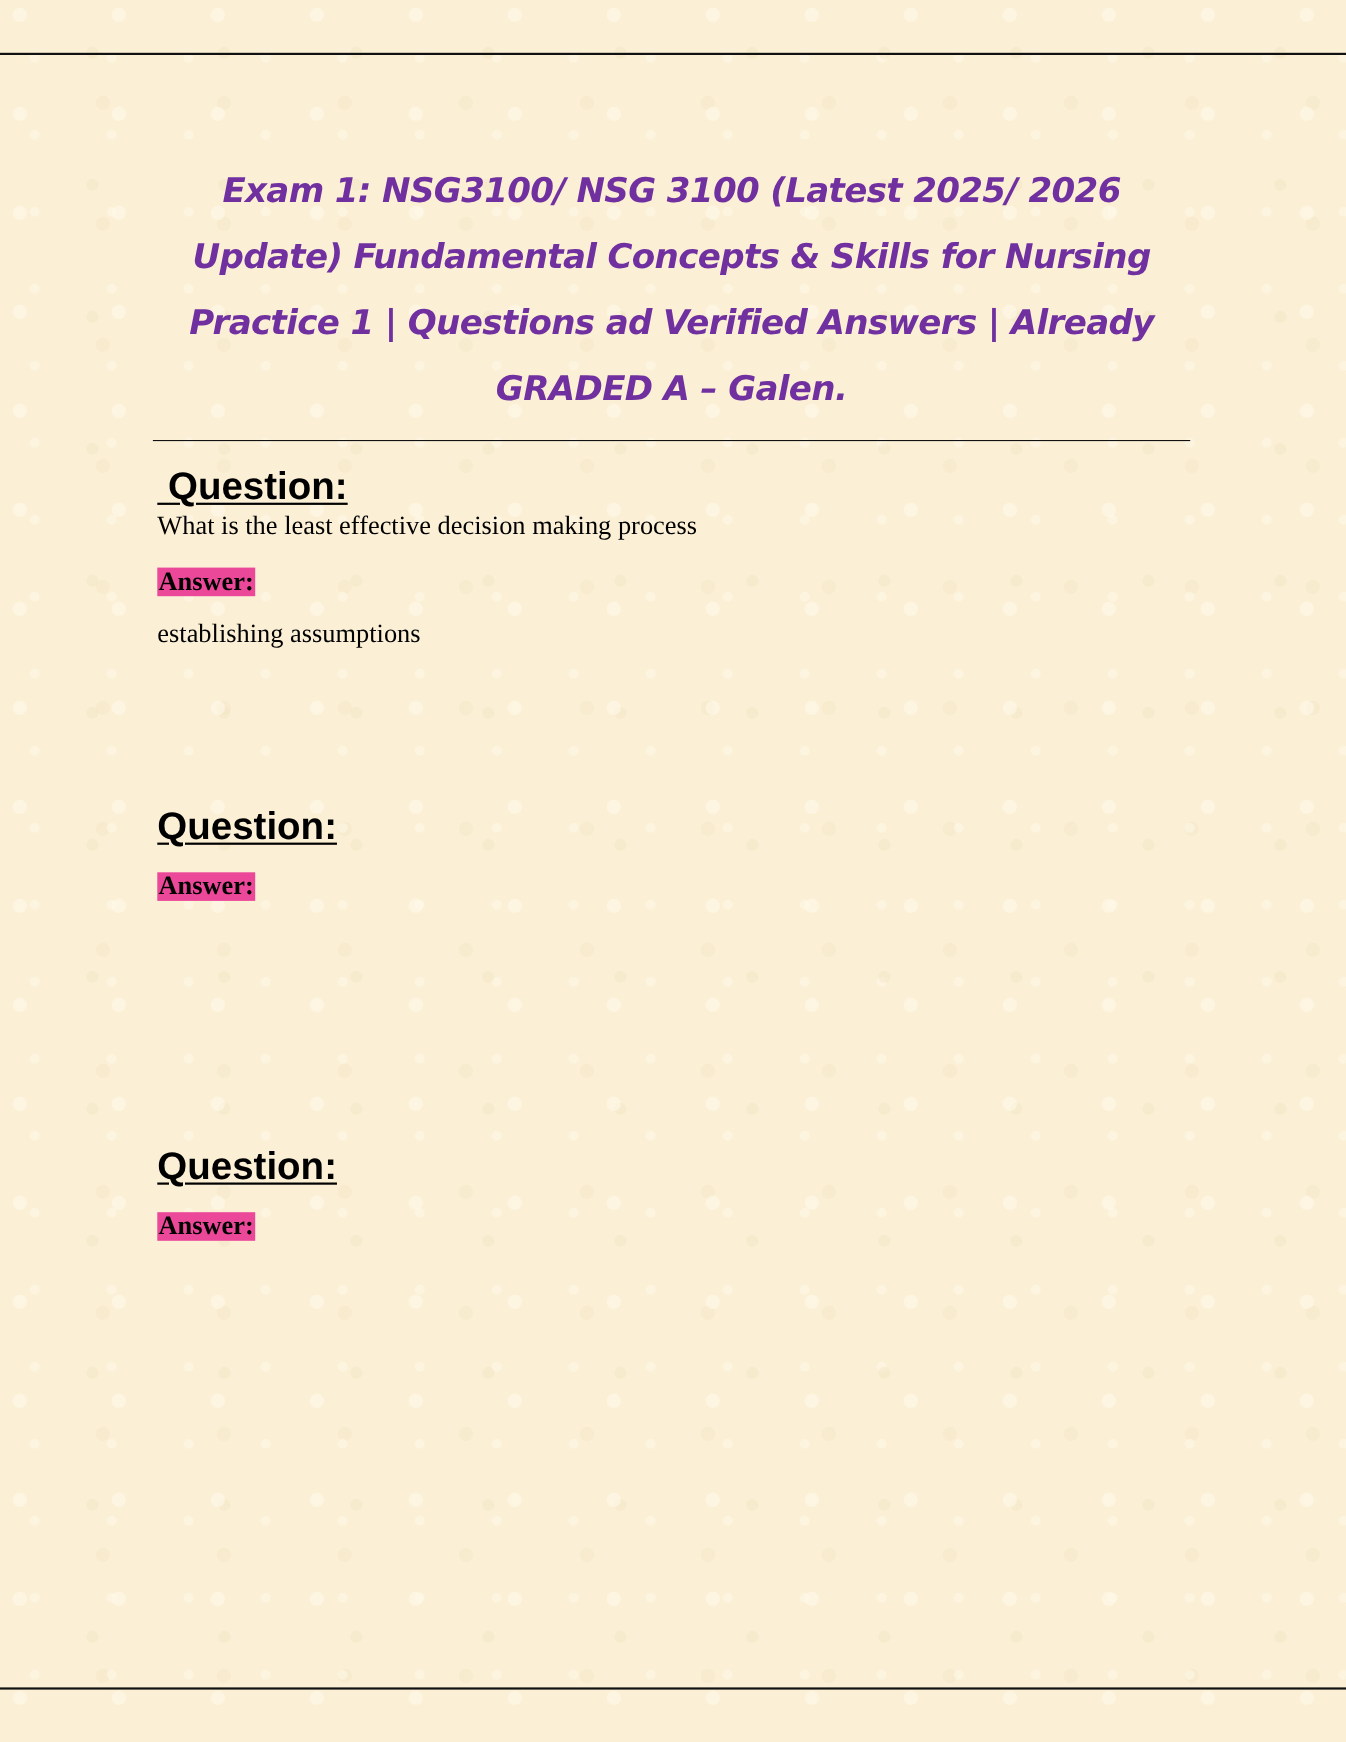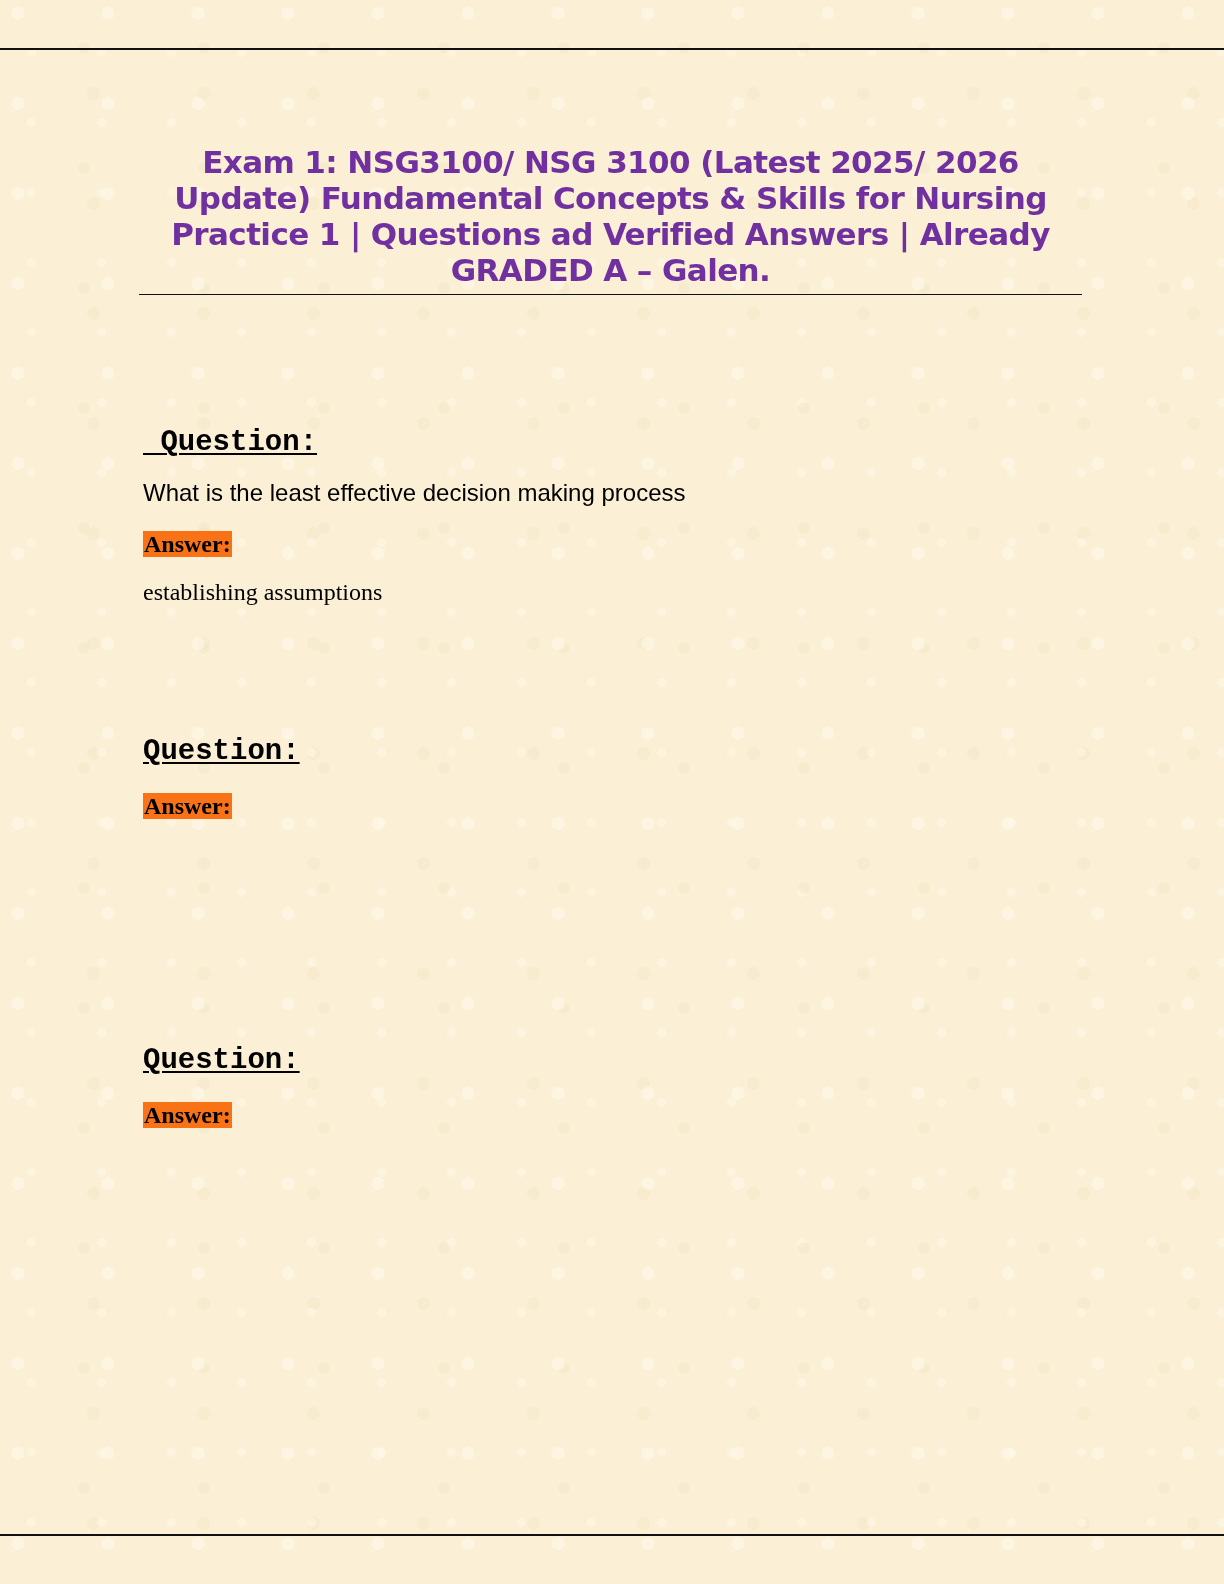--- a/index.html
+++ b/index.html
@@ -36,63 +36,64 @@
     left: 139px;
     top: 144px;
     width: 943px;
     text-align: center;
   }
   .doc-title {
     margin: 0;
     font-family: "DejaVu Sans", "Liberation Sans", sans-serif;
     font-weight: bold;
     font-size: 31px;
-    line-height: 36px;
+    line-height: 60px;
     color: #7030a0;
     letter-spacing: -0.6px;
-    padding-bottom: 6px;
+    padding-bottom: 16px;
     border-bottom: 1.5px solid #111;
+    font-style: italic;
   }
 
   .qa {
     position: absolute;
     left: 143px;
     width: 940px;
   }
   .qa.q1 { top: 426px; }
   .qa.q2 { top: 735px; }
   .qa.q3 { top: 1044px; }
 
   .q-label {
     display: inline-block;
-    font-family: Liberation Mono, monospace;
+    font-family: Liberation Sans, sans-serif;
     font-weight: bold;
-    font-size: 29px;
+    font-size: 35px;
     line-height: 34px;
     text-decoration: underline;
     text-decoration-thickness: 2px;
     text-underline-offset: 3px;
     margin: 0;
   }
   .q-text {
-    font-family: Liberation Sans, sans-serif;
+    font-family: Liberation Serif, serif;
     font-size: 24px;
     line-height: 28px;
-    margin-top: 19px;
+    margin-top: 4px;
   }
   .a-label-wrap {
     margin-top: 23px;
     height: 28px;
   }
   .a-label {
     font-family: "Liberation Serif", serif;
     font-weight: bold;
     font-size: 24px;
     line-height: 28px;
-    background: #f97316;
+    background: #ec4899;
     padding: 0 1px;
   }
   .a-text {
     font-family: "Liberation Serif", serif;
     font-size: 24px;
     line-height: 28px;
     margin-top: 20px;
   }
 </style>
 </head>

